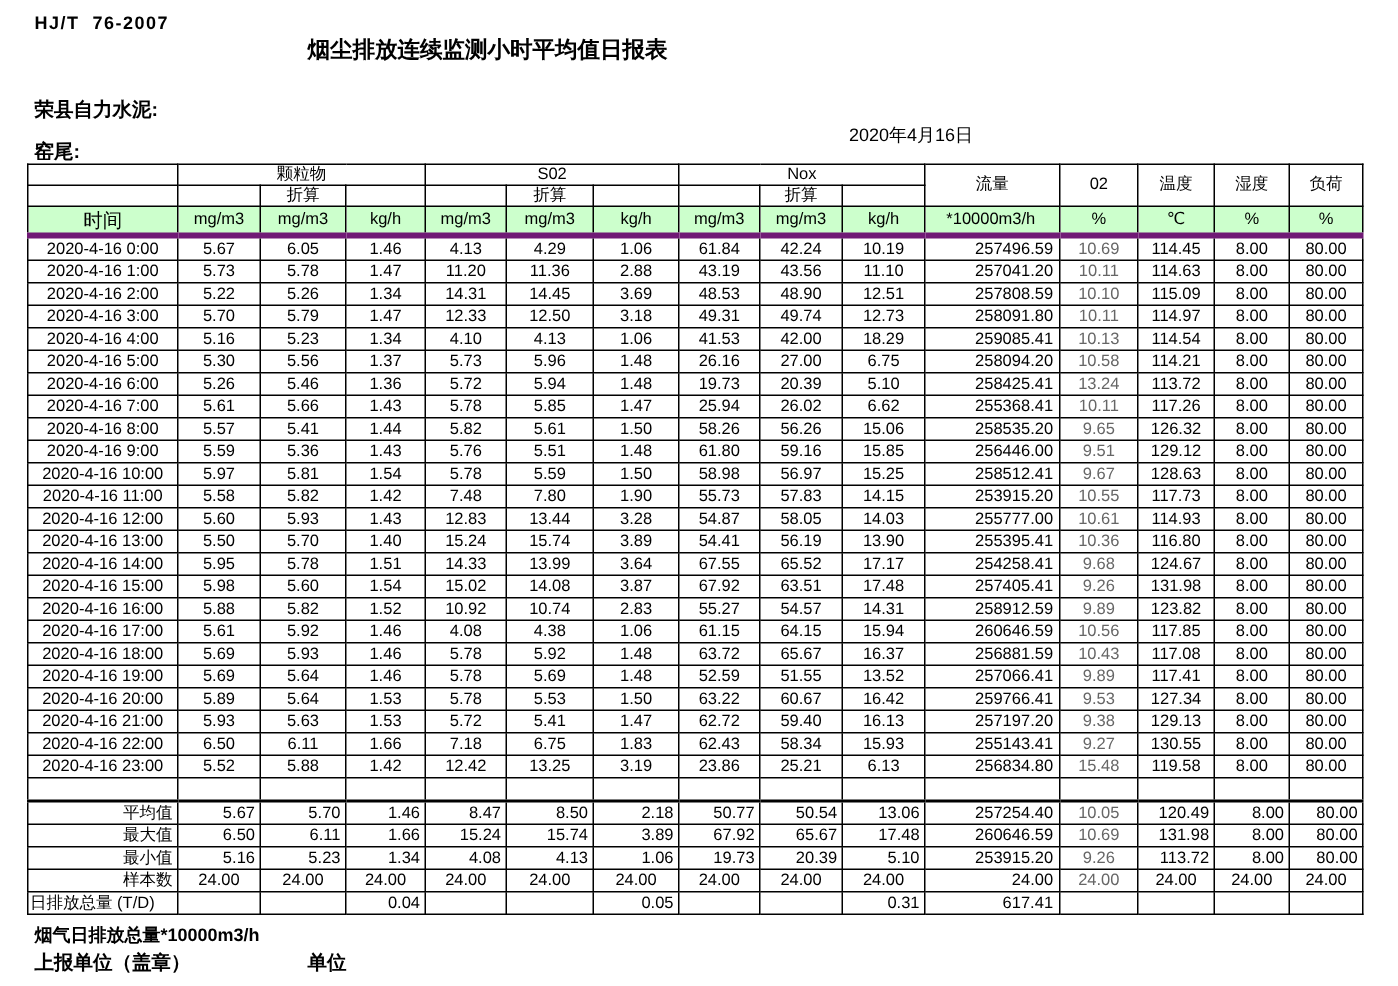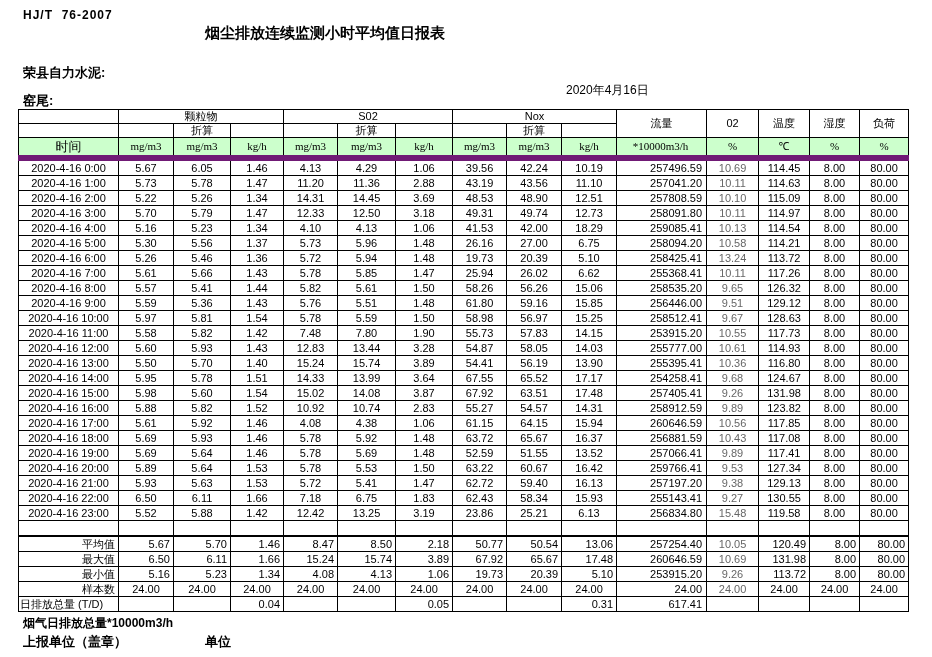--- a/index.html
+++ b/index.html
@@ -14,21 +14,21 @@
   #stack{left:23px;top:92px;font-size:13px;font-weight:bold;text-align:center;}
   #rpt-date{left:566px;top:82px;font-size:12px;}
   #tbl-wrap{left:18px;top:109px;}
   table{border-collapse:collapse;table-layout:fixed;width:890px;}
   th,td{
     border:1px solid #000;padding:0 2px;margin:0;
     font-size:11px;line-height:13px;height:14px;font-weight:normal;
     text-align:center;overflow:hidden;white-space:nowrap;
   }
   thead tr.h1 th, thead tr.h2 th{height:13px;}
-  tr.unit-row th{height:17px;background:#ccffcc;border-bottom:6px solid #701a75;font-family:Liberation Serif, serif;}
+  tr.unit-row th{height:17px;background:#ccffcc;border-bottom:4px solid #701a75;}
   th.time-head{font-size:13px;}
   td.flow, th.flow-u{text-align:right;padding-right:4px;}
   tr.unit-row th.flow-u{text-align:center;}
   td.o2{color:#666;}
   tr.blank-row td{border-bottom:2px solid #000;}
   tr.sum td.r{text-align:right;padding-right:3px;}
   td.sum-label{text-align:right;padding-right:3px;margin-left:32px;}
   td.total-label{text-align:left;padding-left:1px;}
   #foot1{left:23px;top:615px;font-size:12px;font-weight:bold;}
   #foot2{left:23px;top:633px;font-size:13px;font-weight:bold;}
@@ -106,21 +106,21 @@
     </thead>
     <tbody>
         <tr>
           <td>2020-4-16 0:00</td>
           <td>5.67</td>
           <td>6.05</td>
           <td>1.46</td>
           <td>4.13</td>
           <td>4.29</td>
           <td>1.06</td>
-          <td>39.56</td>
+          <td>61.84</td>
           <td>42.24</td>
           <td>10.19</td>
           <td class="flow">257496.59</td>
           <td class="o2">10.69</td>
           <td>114.45</td>
           <td>8.00</td>
           <td>80.00</td>
         </tr>
         <tr>
           <td>2020-4-16 1:00</td>

